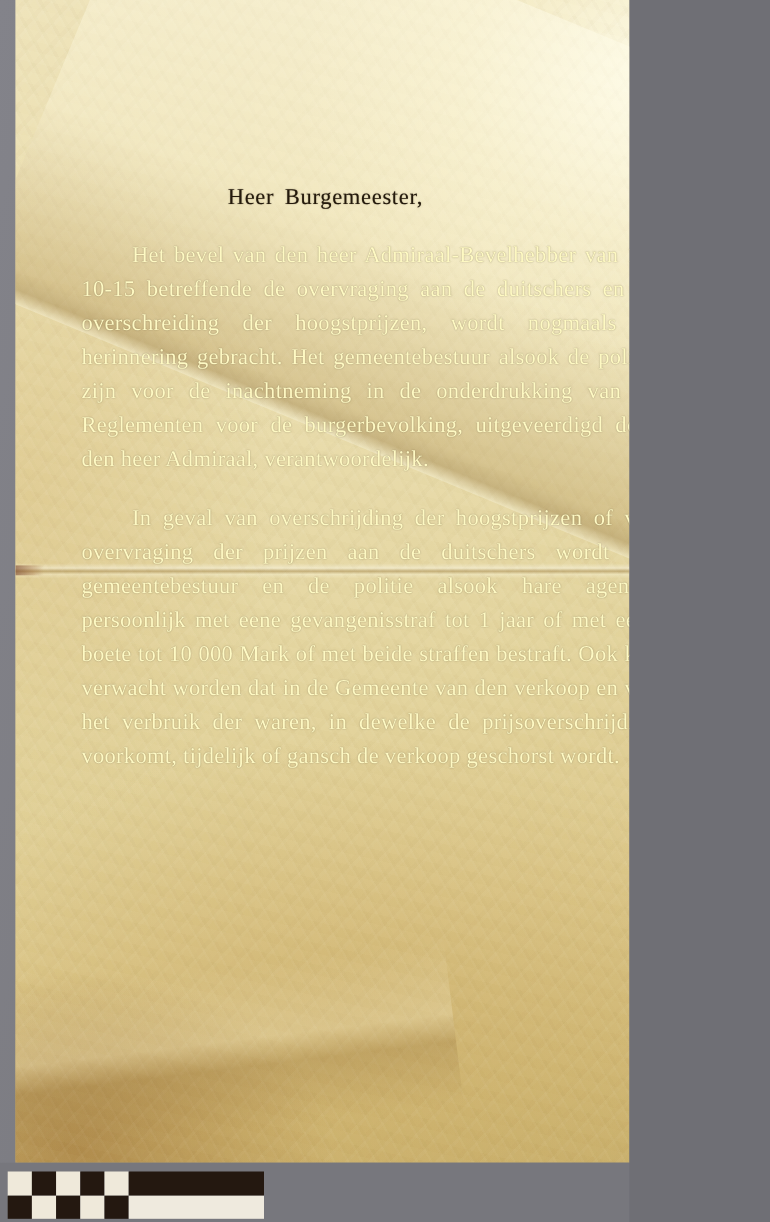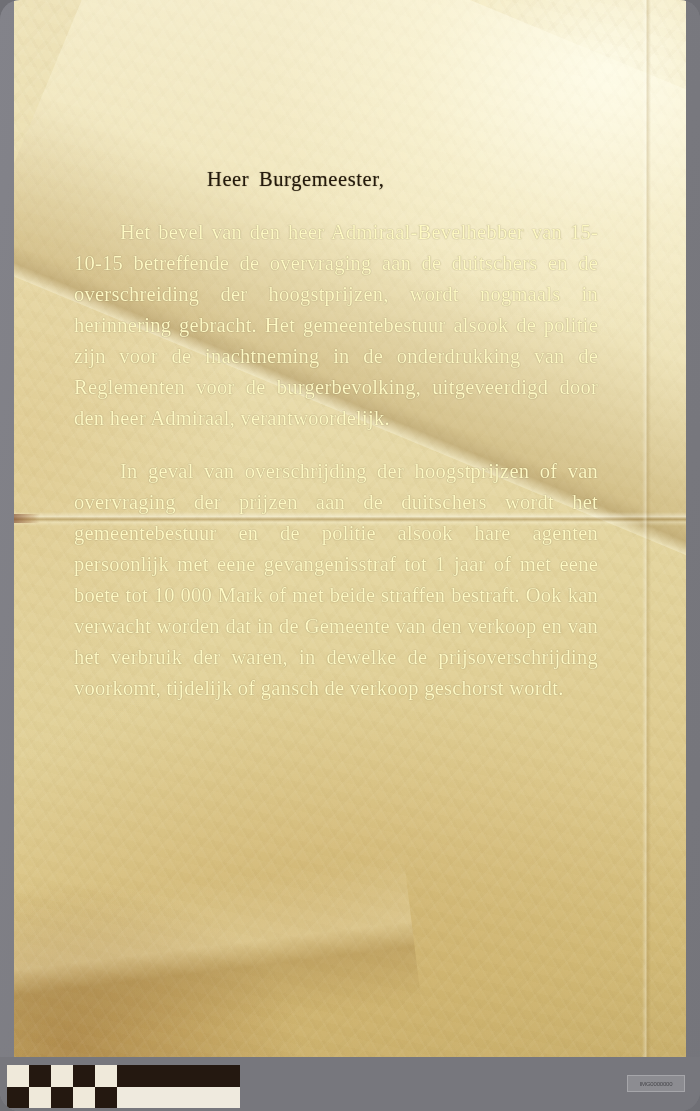--- a/index.html
+++ b/index.html
@@ -3,26 +3,25 @@
 <meta charset="utf-8">
 <style>
   html, body {
     margin: 0;
     padding: 0;
     background: #6f6f75;
   }
 
   .screen {
     position: relative;
-    width: 700px;
+    width: 572px;
     height: 1111px;
     overflow: hidden;
     background: #7a7a80;
     font-family: "Liberation Serif", serif;
-    border-radius: 20px;
   }
 
   
   .backdrop {
     position: absolute;
     inset: 0;
     background:
       linear-gradient(105deg, #83838a 0%, #7b7b81 45%, #75757b 100%);
   }
 

